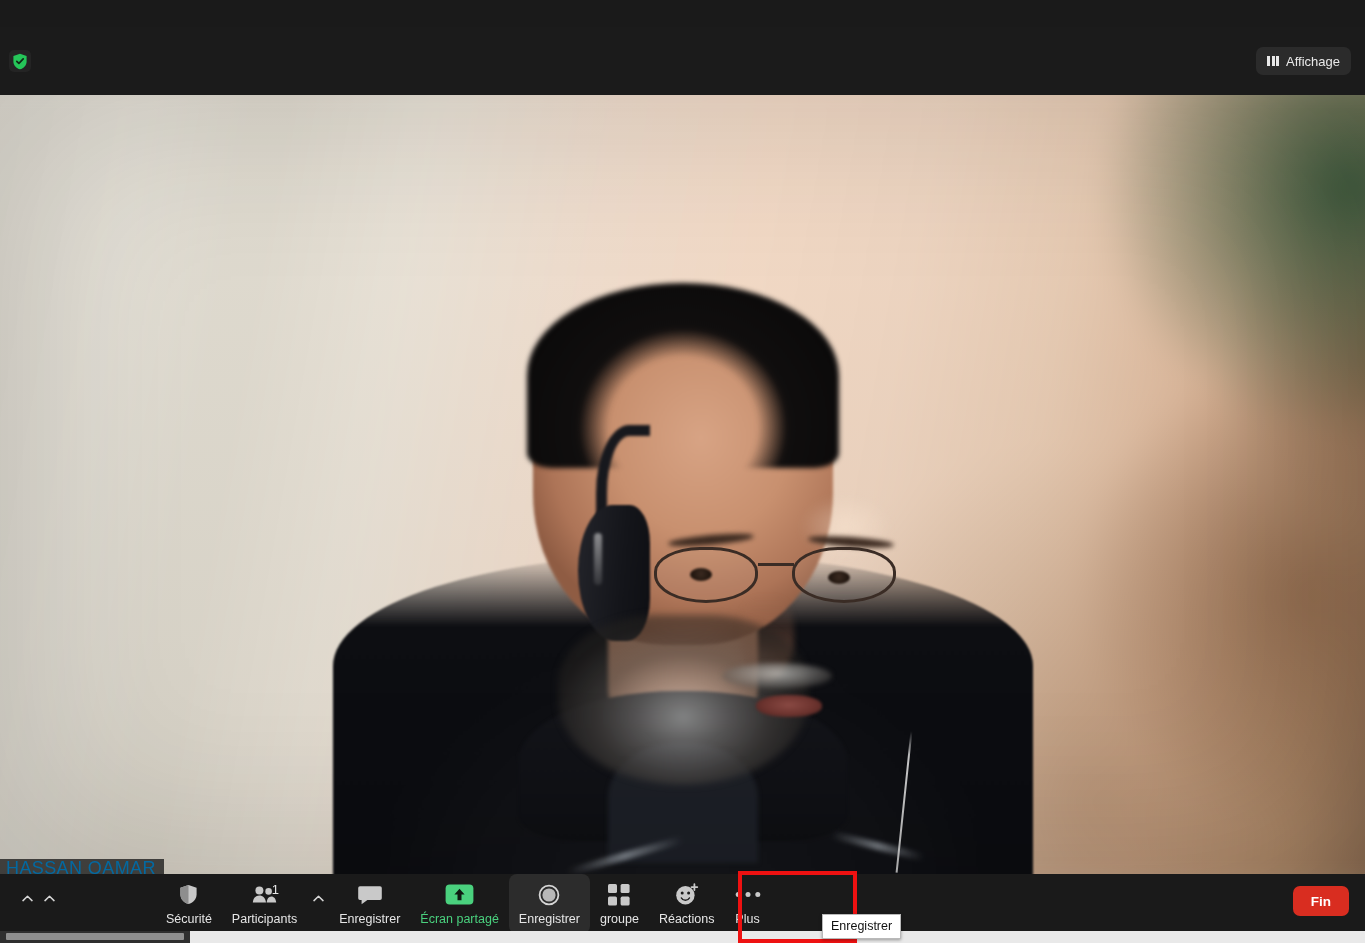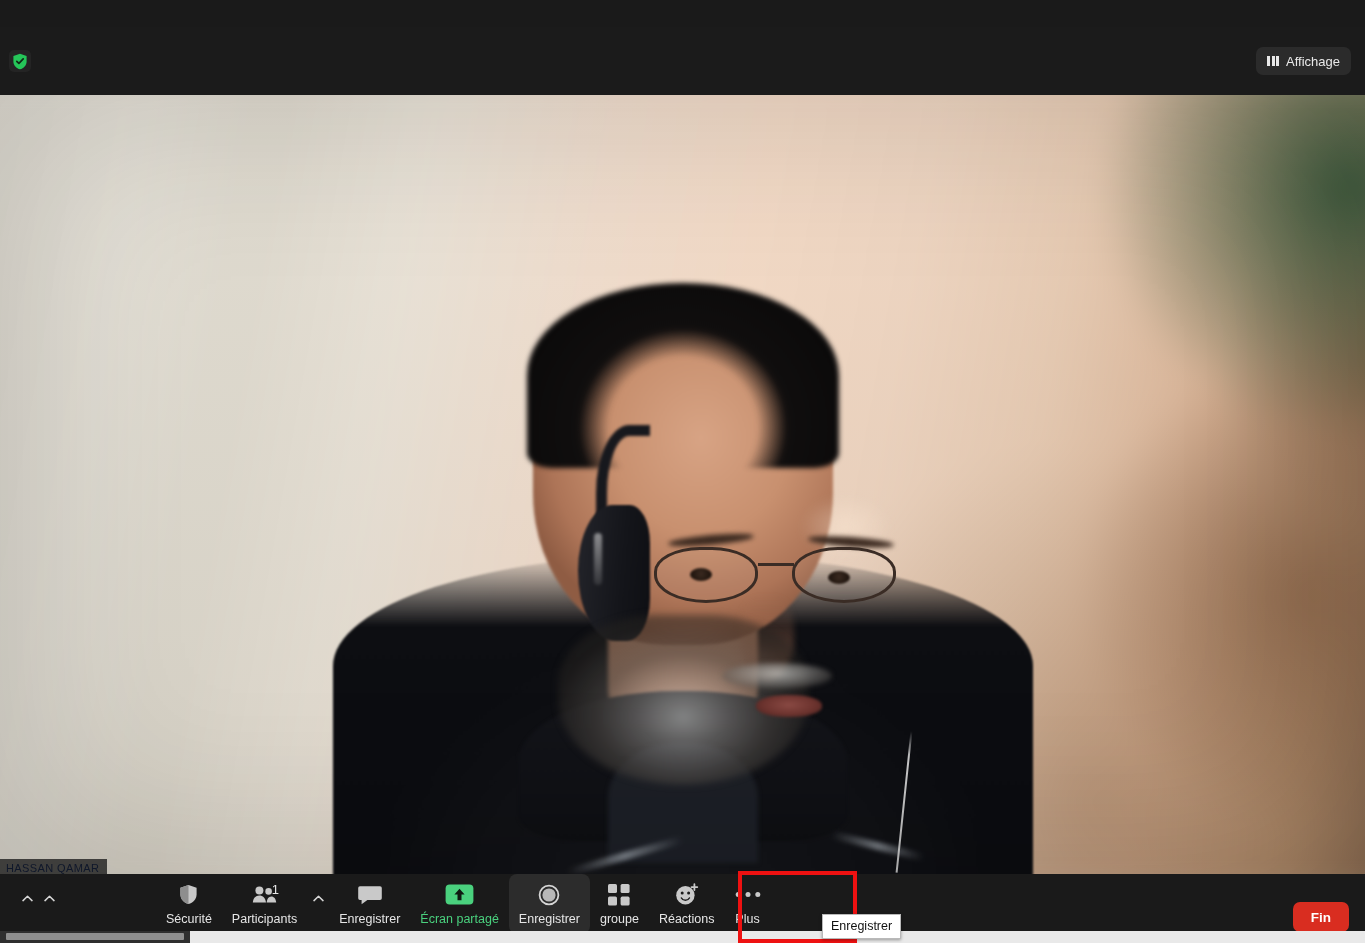--- a/index.html
+++ b/index.html
@@ -208,21 +208,21 @@
   .stage-vig {
     position:absolute; inset:0; pointer-events:none;
     box-shadow:inset 0 0 160px 40px rgba(0,0,0,.12);
   }
 
   
   .name-label {
     position:absolute; left:0; top:764px;
     padding:2px 8px 3px 6px;
     background:rgba(26,26,26,.78);
-    color:#0f172a; font-size:11px; letter-spacing:.4px;
+    color:#0369a1; font-size:18px; letter-spacing:.4px;
     line-height:15px;
   }
 
   
   .toolbar {
     position:absolute; top:874px; left:0; width:1365px; height:69px;
     background:#1a1a1a; display:flex; align-items:flex-start;
   }
   .tool {
     position:relative; height:60px; padding:8px 10px 0;
@@ -238,21 +238,21 @@
     cursor:pointer; border-radius:8px;
   }
   .caret svg { display:block; }
   .tb-gap-a { width:96px; } .tb-gap-b { width:16px; }
   .tb-flex { flex:1; }
   .pcount { font-size:13px; color:#e6e6e6; margin-left:4px; }
 
   .tool.recording { background:#2c2c2c; }
 
   .end-btn {
-    margin:28px 16px 0 0; height:30px; padding:0 18px;
+    margin:12px 16px 0 0; height:30px; padding:0 18px;
     background:#d92d20; color:#fff; font-size:13.5px; font-weight:bold;
     border:none; border-radius:7px; cursor:pointer;
     display:flex; align-items:center; justify-content:center;
   }
 
   
   .highlight-box {
     position:absolute; left:738px; top:871px; width:119px; height:72px;
     border:4px solid #ee1111; pointer-events:none; z-index:40;
   }

